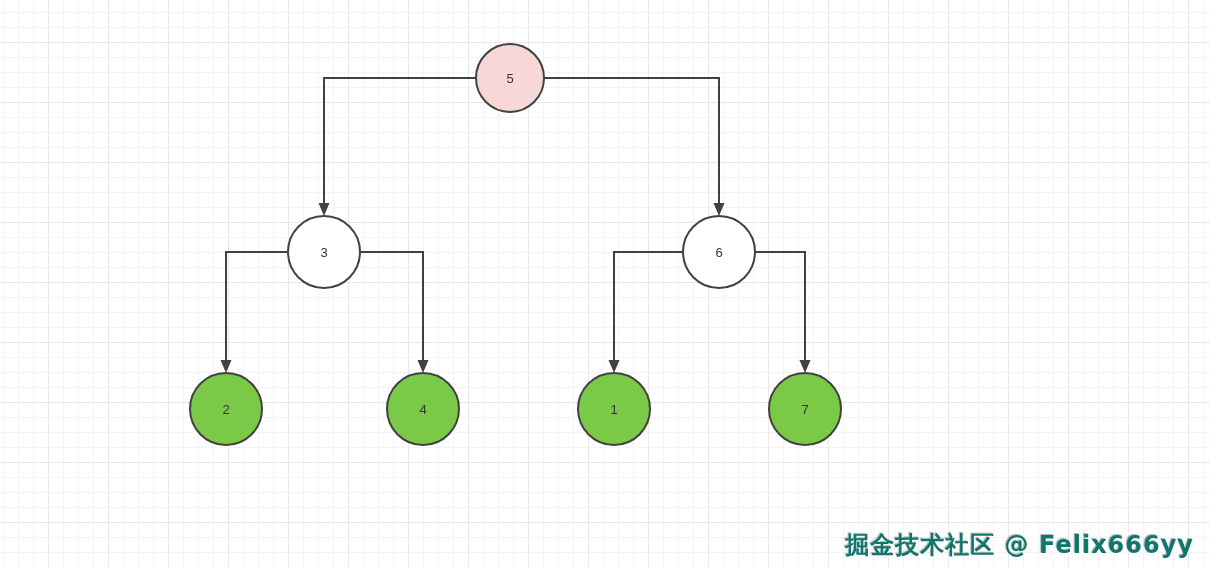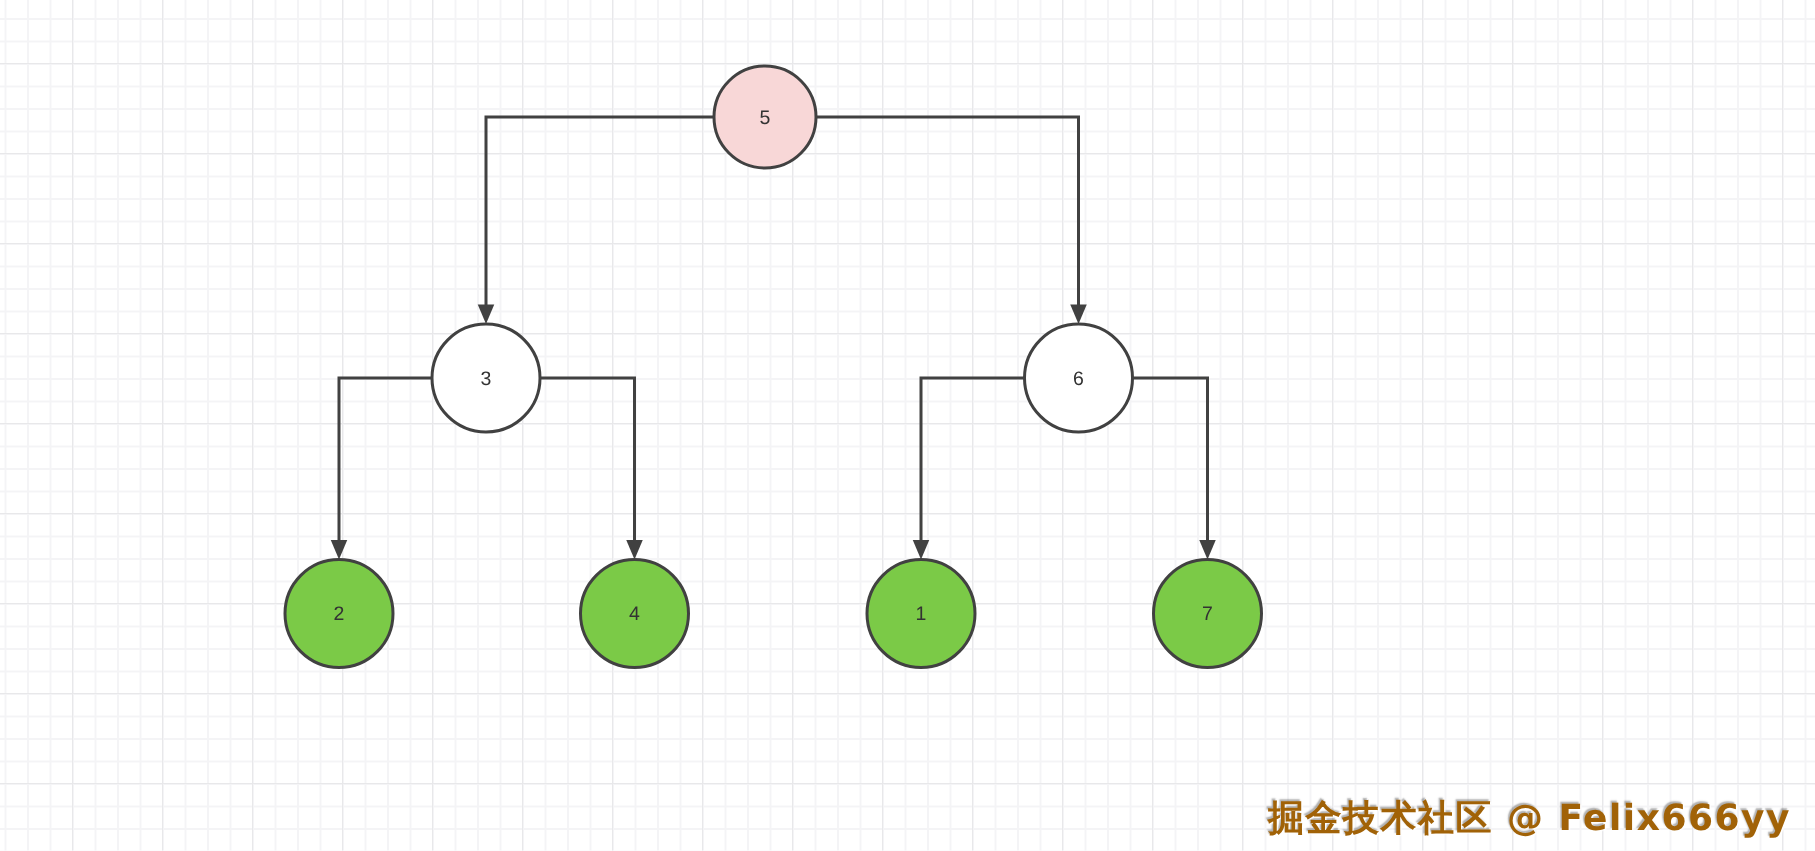--- a/index.html
+++ b/index.html
@@ -32,21 +32,21 @@
     fill: #333333;
     user-select: none;
   }
   .watermark {
     position: absolute;
     right: 16px;
     bottom: 6px;
     font-size: 24px;
     font-weight: bold;
     letter-spacing: 1px;
-    color: #a16207;
+    color: #0f766e;
     text-shadow: 1px 1px 1px #ffffff, -1px -1px 1px rgba(80,80,80,0.45);
     font-family: "DejaVu Sans", "Liberation Sans", sans-serif;
     white-space: nowrap;
   }
 </style>
 </head>
 <body>
 
 <svg id="canvas" width="1210" height="567" viewBox="0 0 1210 567">
     <path d="M 476 78 L 324 78 L 324 205" fill="none" stroke="#414141" stroke-width="2"></path>

